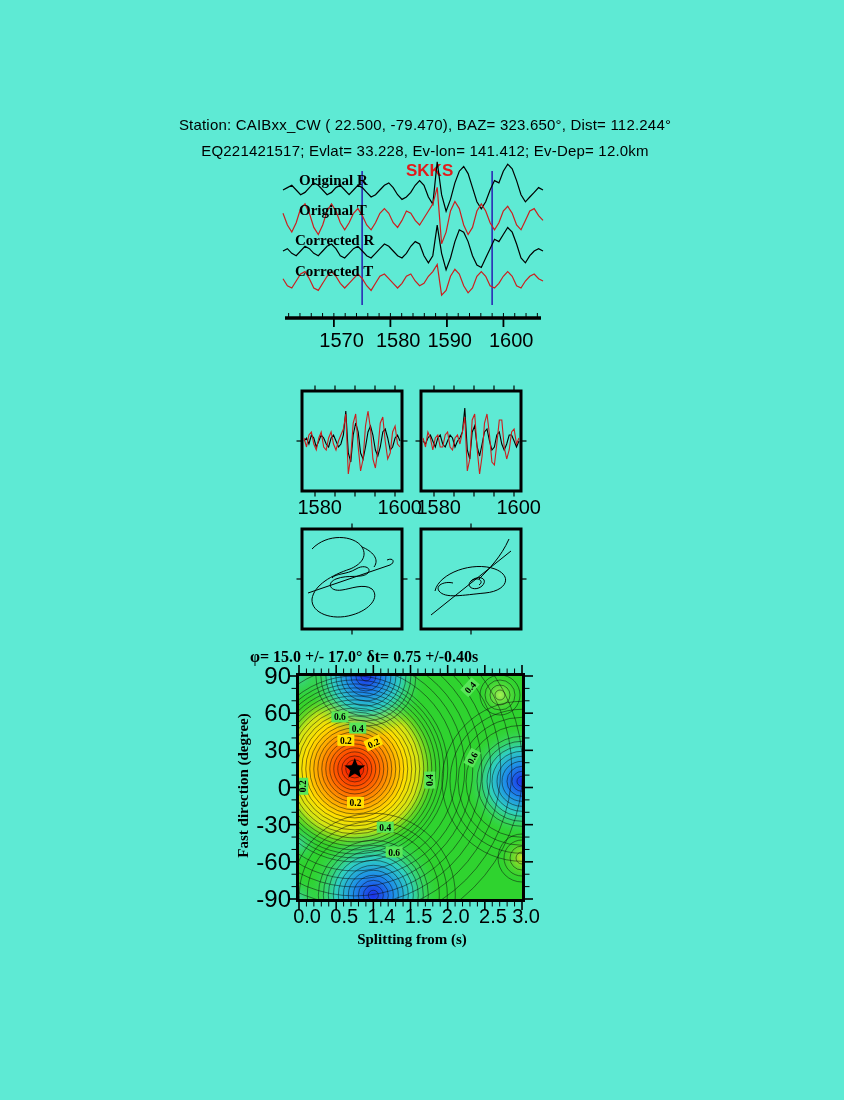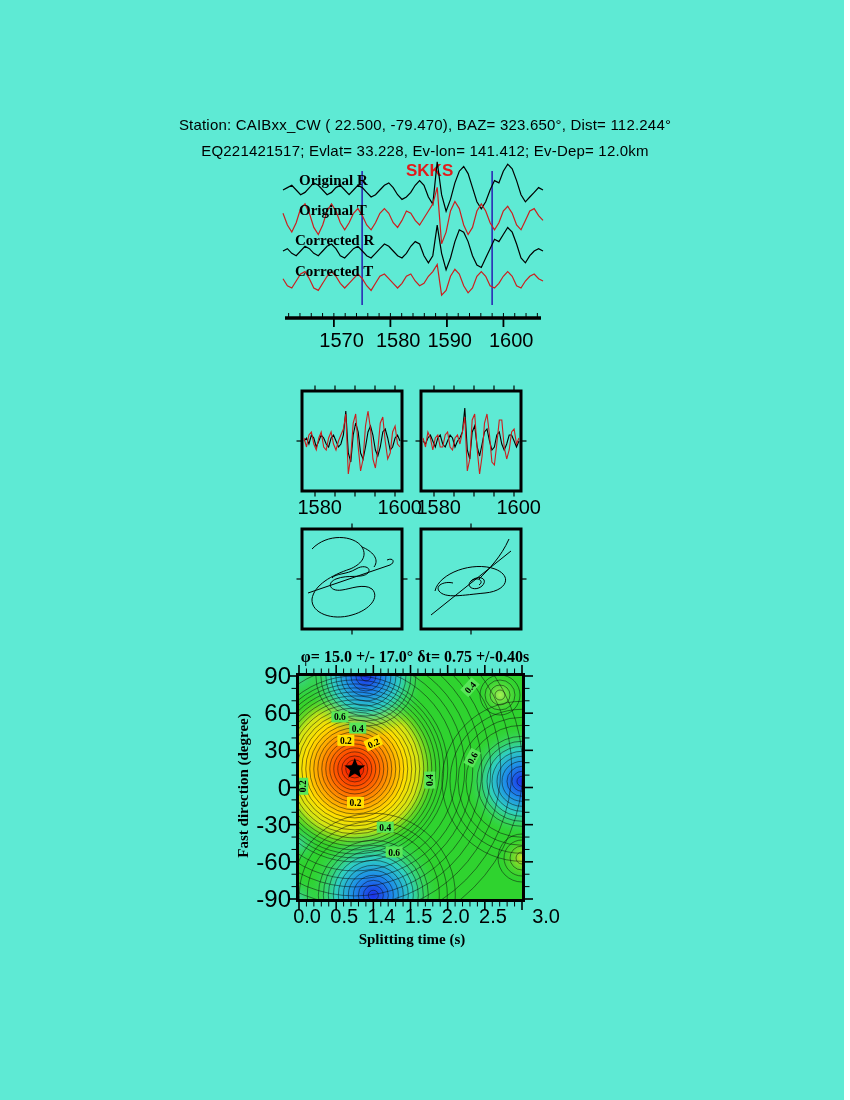--- a/index.html
+++ b/index.html
@@ -6,21 +6,21 @@
   #page{position:relative;width:844px;height:1100px;background:#5eead4;overflow:hidden;
         font-family:"Liberation Sans","DejaVu Sans",sans-serif;color:#000;}
   .abs{position:absolute;}
   .hdr{width:850px;text-align:center;font-size:15px;letter-spacing:0.2px;}
   .serifb{font-family:"Liberation Serif","DejaVu Serif",serif;font-weight:bold;}
   .tracelab{font-size:15px;line-height:15px;}
   .phase{font-size:17px;font-weight:bold;}
   .axislab{font-size:17px;}
   .ticknum{font-size:20px;text-align:right;line-height:20px;}
   .ynum{font-size:24px;text-align:right;line-height:20px;}
-  .ctitle{font-size:16px;text-align:center;}
+  .ctitle{font-size:16px;}
   .alab{font-size:15px;text-align:center;}
   .footer{width:850px;text-align:center;font-size:17px;}
   svg{display:block;overflow:visible;}
 </style>
 </head>
 <body>
 
 <div id="page">
 
   <div class="abs hdr" style="top:116px;left:0;">Station: CAIBxx_CW (  22.500,  -79.470), BAZ=  323.650°, Dist=  112.244°</div>
@@ -400,37 +400,37 @@
       <line x1="226" y1="185.83333333333334" x2="234" y2="185.83333333333334" stroke="#000" stroke-width="1.6"></line>
       <line x1="-3" y1="198.22222222222223" x2="-7.5" y2="198.22222222222223" stroke="#000" stroke-width="1"></line>
       <line x1="226" y1="198.22222222222223" x2="230.5" y2="198.22222222222223" stroke="#000" stroke-width="1"></line>
       <line x1="-3" y1="210.61111111111111" x2="-7.5" y2="210.61111111111111" stroke="#000" stroke-width="1"></line>
       <line x1="226" y1="210.61111111111111" x2="230.5" y2="210.61111111111111" stroke="#000" stroke-width="1"></line>
       <line x1="-3" y1="223" x2="-11" y2="223" stroke="#000" stroke-width="1.6"></line>
       <line x1="226" y1="223" x2="234" y2="223" stroke="#000" stroke-width="1.6"></line>
     </svg>
   <div id="contour-axis-labels"></div>
 
-  <div class="abs serifb alab" style="top:931px;left:301px;width:222px;">Splitting time (s)</div>
+  <div class="abs serifb alab" style="top:931px;left:301px;width:222px;">Splitting from (s)</div>
 
 <div class="abs ticknum" style="left: 303.87px; top: 330px; width: 60px;">1570</div>
     <div class="abs ticknum" style="left: 360.391px; top: 330px; width: 60px;">1580</div>
     <div class="abs ticknum" style="left: 412px; top: 330px; width: 60px;">1590</div>
     <div class="abs ticknum" style="left: 473.435px; top: 330px; width: 60px;">1600</div>
     <div class="abs ticknum" style="left: 288px; top: 497px; width: 54px;">1580</div>
     <div class="abs ticknum" style="left: 368px; top: 497px; width: 54px;">1600</div>
     <div class="abs ticknum" style="left: 407px; top: 497px; width: 54px;">1580</div>
     <div class="abs ticknum" style="left: 487px; top: 497px; width: 54px;">1600</div>
     <div class="abs ticknum" style="left: 277px; top: 906px; width: 44px;">0.0</div>
     <div class="abs ticknum" style="left: 314.167px; top: 906px; width: 44px;">0.5</div>
     <div class="abs ticknum" style="left: 351.333px; top: 906px; width: 44px;">1.4</div>
     <div class="abs ticknum" style="left: 388.5px; top: 906px; width: 44px;">1.5</div>
     <div class="abs ticknum" style="left: 425.667px; top: 906px; width: 44px;">2.0</div>
     <div class="abs ticknum" style="left: 462.833px; top: 906px; width: 44px;">2.5</div>
-    <div class="abs ticknum" style="left: 516px; top: 906px; width: 44px;">3.0</div>
+    <div class="abs ticknum" style="left: 496px; top: 906px; width: 44px;">3.0</div>
     <div class="abs ynum" style="left: 249px; top: 666px; width: 42px;">90</div>
     <div class="abs ynum" style="left: 249px; top: 703.167px; width: 42px;">60</div>
     <div class="abs ynum" style="left: 249px; top: 740.333px; width: 42px;">30</div>
     <div class="abs ynum" style="left: 249px; top: 777.5px; width: 42px;">0</div>
     <div class="abs ynum" style="left: 249px; top: 814.667px; width: 42px;">-30</div>
     <div class="abs ynum" style="left: 249px; top: 851.833px; width: 42px;">-60</div>
     <div class="abs ynum" style="left: 249px; top: 889px; width: 42px;">-90</div>
   </div>
 
 </body></html>

